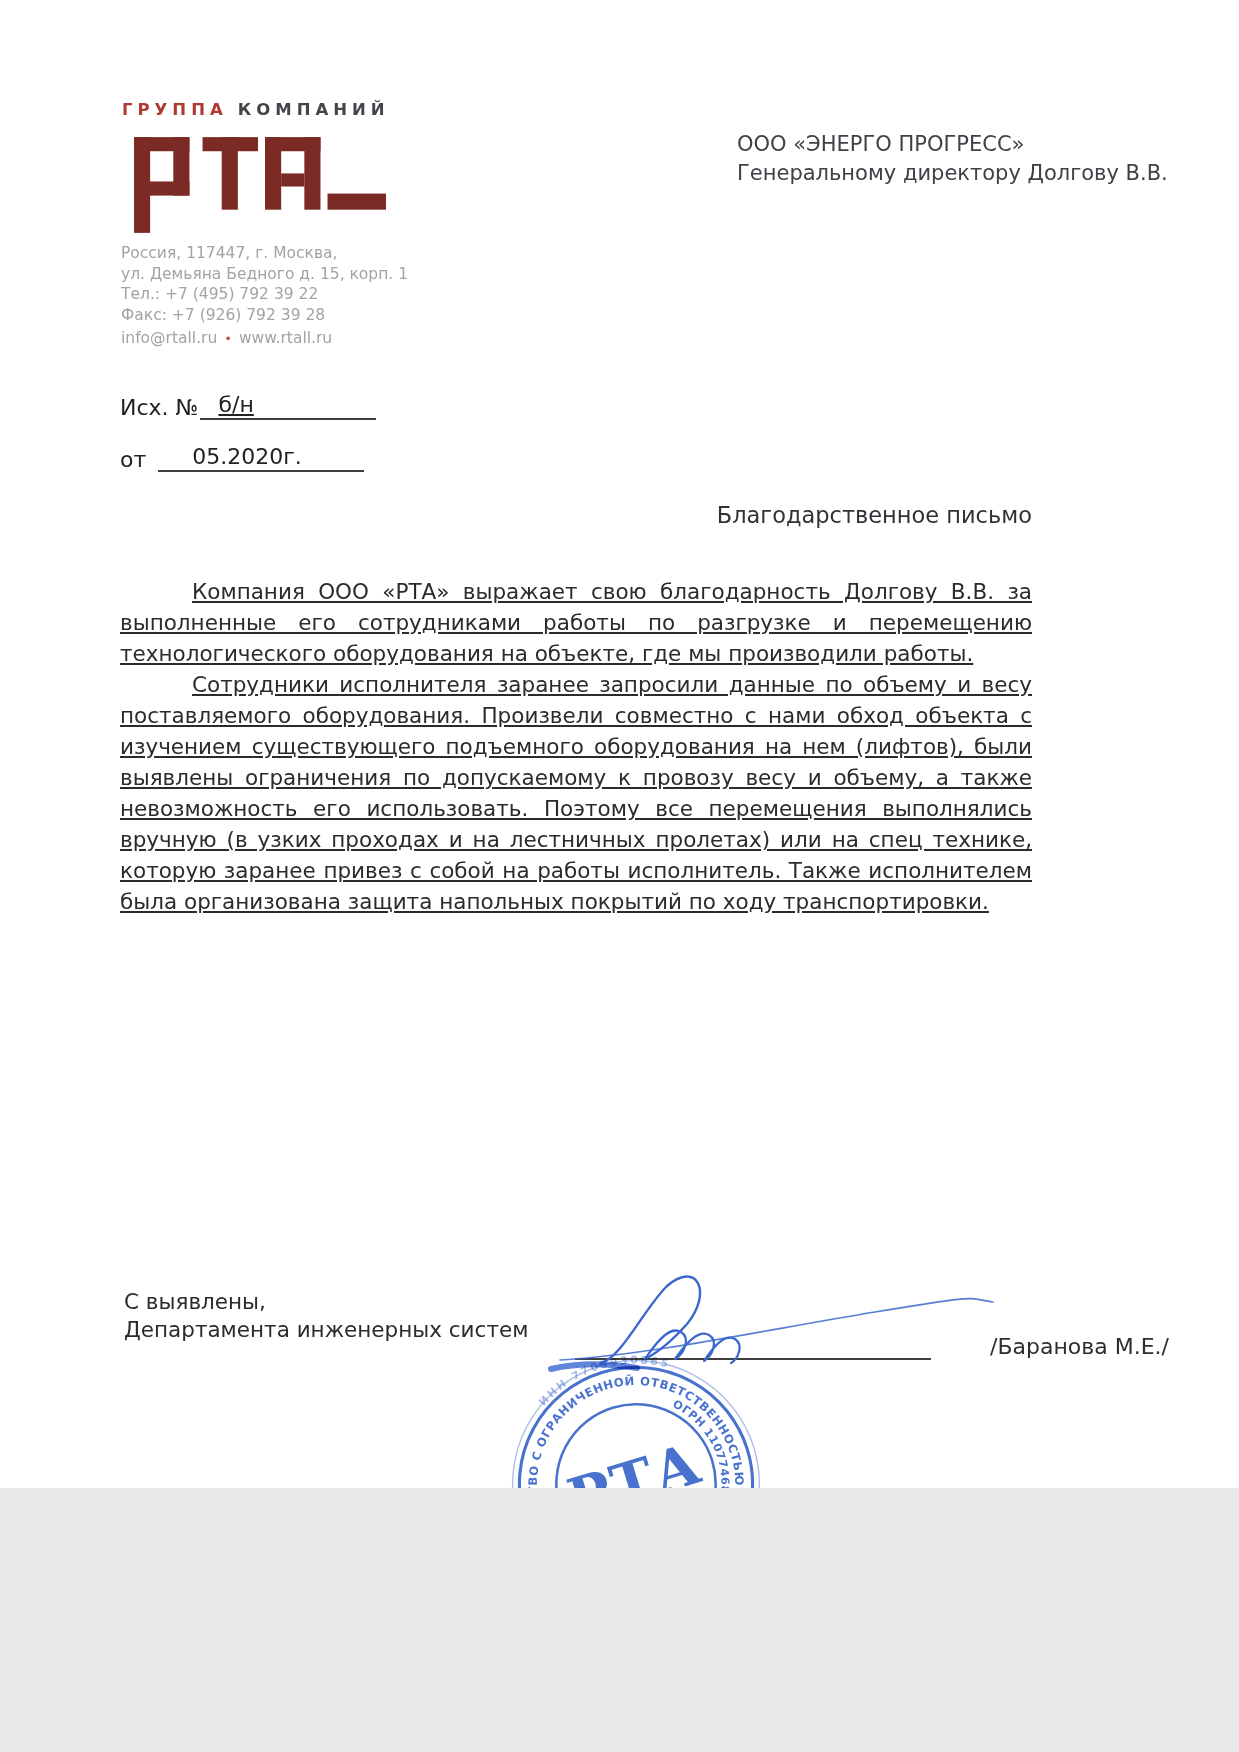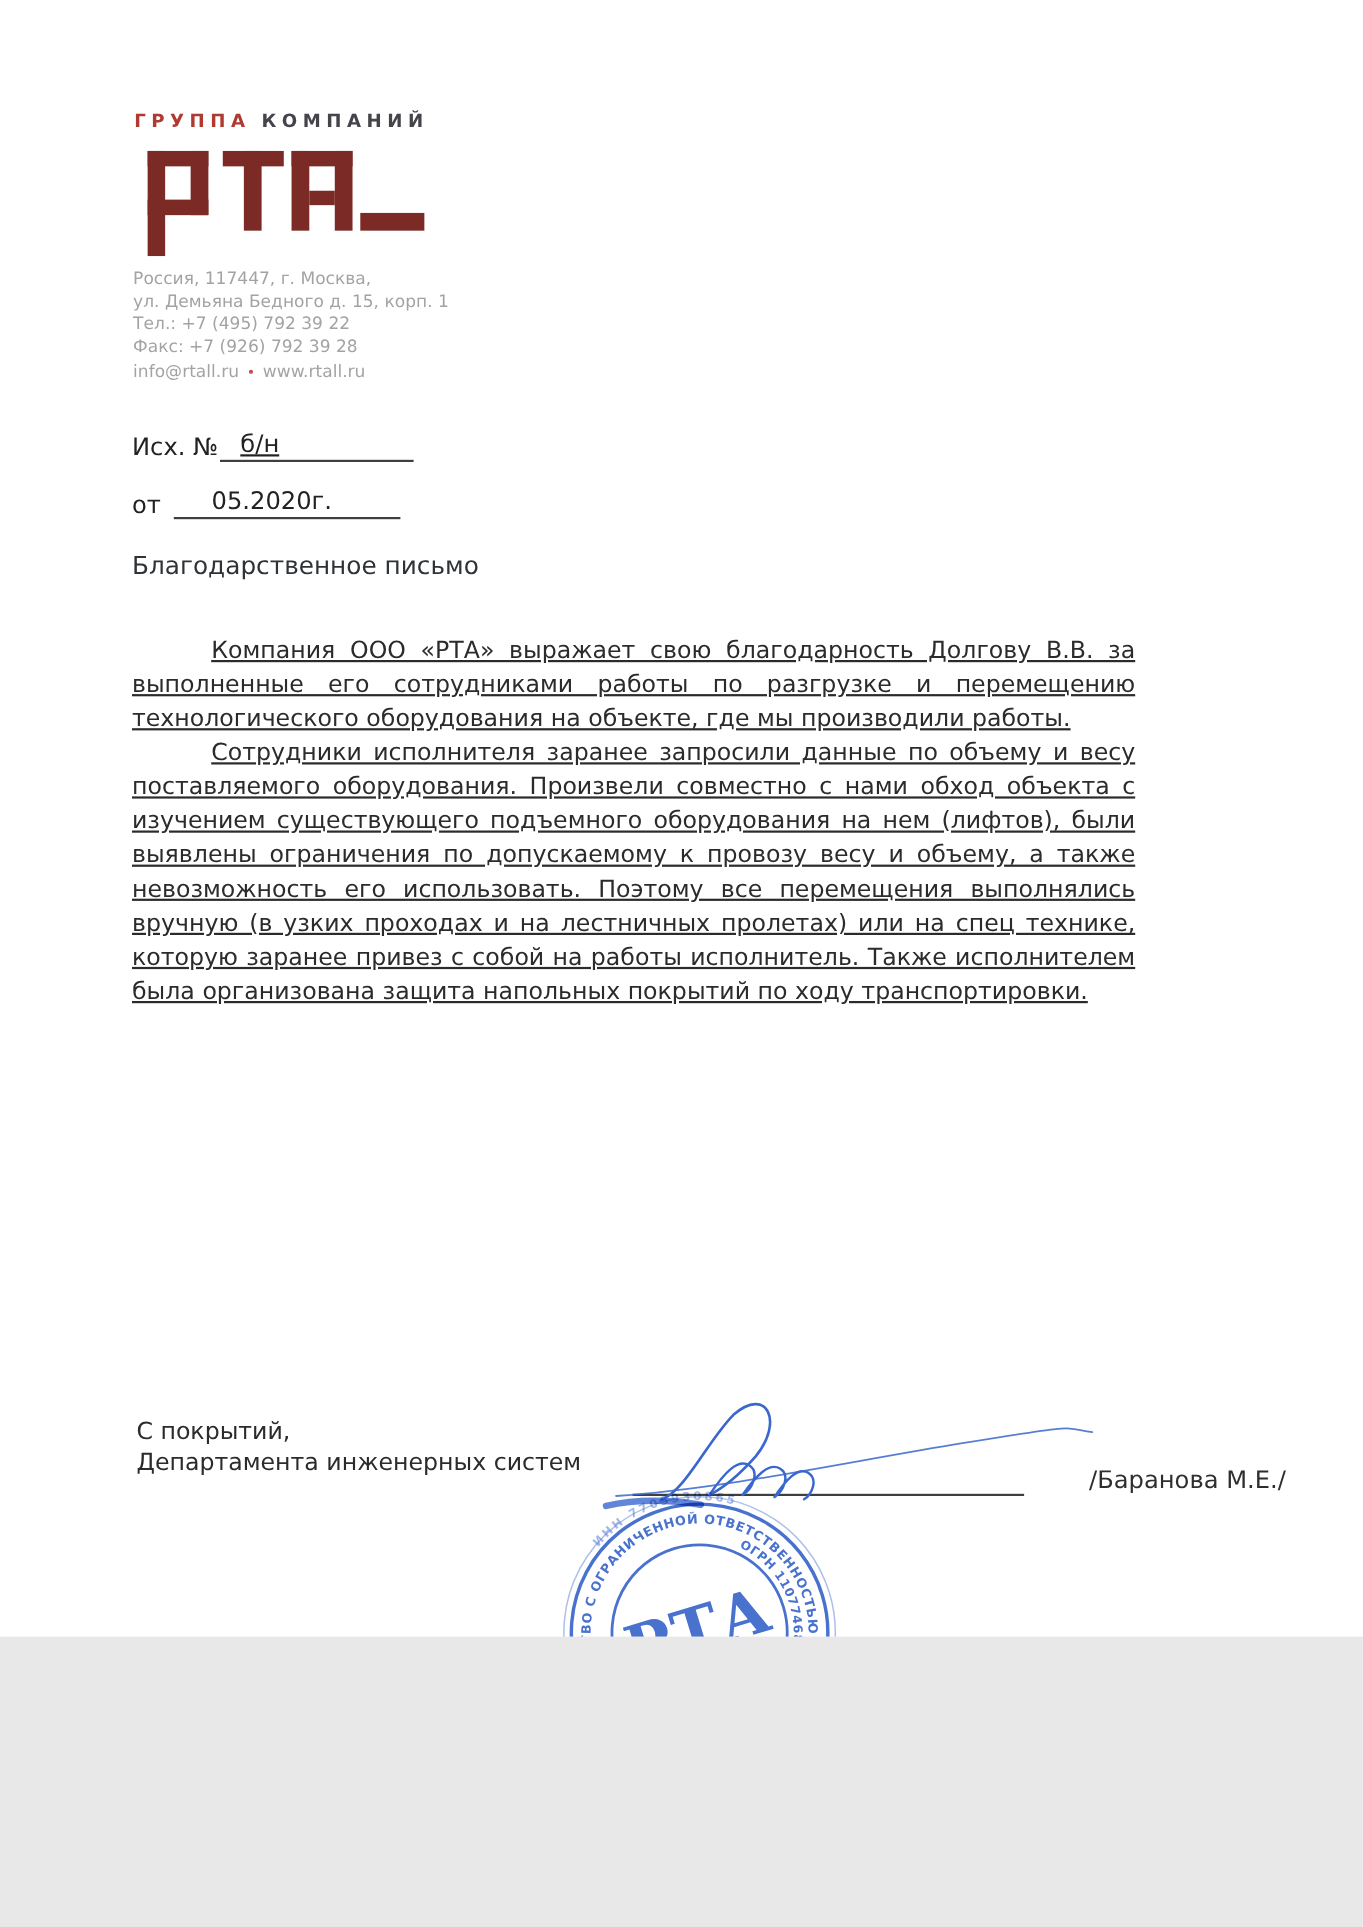--- a/index.html
+++ b/index.html
@@ -36,21 +36,21 @@
   .ref-date{position:absolute;left:120px;top:444px;font-size:22px;color:#222;}
   .ref-blank{
     display:inline-block;border-bottom:2px solid #3f3f3f;
     vertical-align:bottom;padding:0 0 1px 0;
   }
   .blank-outgoing{min-width:158px;padding-left:18px;margin-left:2px;text-decoration:underline;}
   .blank-date{min-width:172px;padding-left:34px;margin-left:12px;}
   
   .letter-title{
     position:absolute;left:120px;top:502px;width:912px;
-    text-align:left;font-size:22.5px;color:#2f3338;
+    text-align:right;font-size:22.5px;color:#2f3338;
   }
   .letter-body{
     position:absolute;left:120px;top:576px;width:912px;
     font-size:21.5px;line-height:31px;text-align:justify;color:#2b2b2b;text-decoration:underline;
   }
   .letter-body p{margin:0;text-indent:72px;}
   
   .closing{
     position:absolute;left:124px;top:1288px;
     font-size:21.5px;line-height:28px;color:#2b2b2b;
@@ -118,37 +118,41 @@
   <div class="address-block">
     <div>Россия, 117447, г. Москва,</div>
     <div>ул. Демьяна Бедного д. 15, корп. 1</div>
     <div>Тел.:  +7 (495) 792 39 22</div>
     <div>Факс: +7 (926) 792 39 28</div>
     <div class="address-web">
       <span>info@rtall.ru</span><span class="web-bullet">•</span><span>www.rtall.ru</span>
     </div>
   </div>
 
+  <div class="recipient">
+    <div>ООО «ЭНЕРГО ПРОГРЕСС»</div>
+    <div>Генеральному директору Долгову В.В.</div>
+  </div>
 
   <div class="ref-outgoing">
     <span>Исх. №</span><span class="ref-blank blank-outgoing">б/н</span>
   </div>
   <div class="ref-date">
     <span>от</span><span class="ref-blank blank-date">05.2020г.</span>
   </div>
 
   <div class="letter-title">Благодарственное письмо</div>
 
   <div class="letter-body">
     <p>Компания ООО «РТА» выражает свою благодарность Долгову В.В. за выполненные его сотрудниками работы по разгрузке и перемещению технологического оборудования на объекте, где мы производили работы.</p>
     <p>Сотрудники исполнителя заранее запросили данные по объему и весу поставляемого оборудования. Произвели совместно с нами обход объекта с изучением существующего подъемного оборудования на нем (лифтов), были выявлены ограничения по допускаемому к провозу весу и объему, а также невозможность его использовать. Поэтому все перемещения выполнялись вручную (в узких проходах и на лестничных пролетах) или на спец технике, которую заранее привез с собой на работы исполнитель. Также исполнителем была организована защита напольных покрытий по ходу транспортировки.</p>
   </div>
 
   <div class="closing">
-    <div>С покрытий,</div>
+    <div>С выявлены,</div>
     <div>Департамента инженерных систем</div>
   </div>
 
   <div class="sign-line"></div>
 
   <svg class="signature-svg" width="470" height="110" viewBox="0 0 470 110">
     <g fill="none" stroke="#3a67ce" stroke-linecap="round" stroke-linejoin="round">
       <path d="M 15,92 C 110,86 220,62 330,44 S 420,30 448,34" stroke-width="1.6" opacity="0.85"></path>
       <path d="M 55,96 C 78,88 98,42 122,18 C 152,-8 168,24 142,56 C 126,74 110,86 100,91" stroke-width="2.4"></path>
       <path d="M 100,91 C 114,70 126,58 136,64 C 146,70 139,86 130,91 C 142,74 154,61 164,67 C 174,73 167,88 159,93 C 169,78 180,65 190,71 C 199,77 193,91 186,95" stroke-width="2.2"></path>

